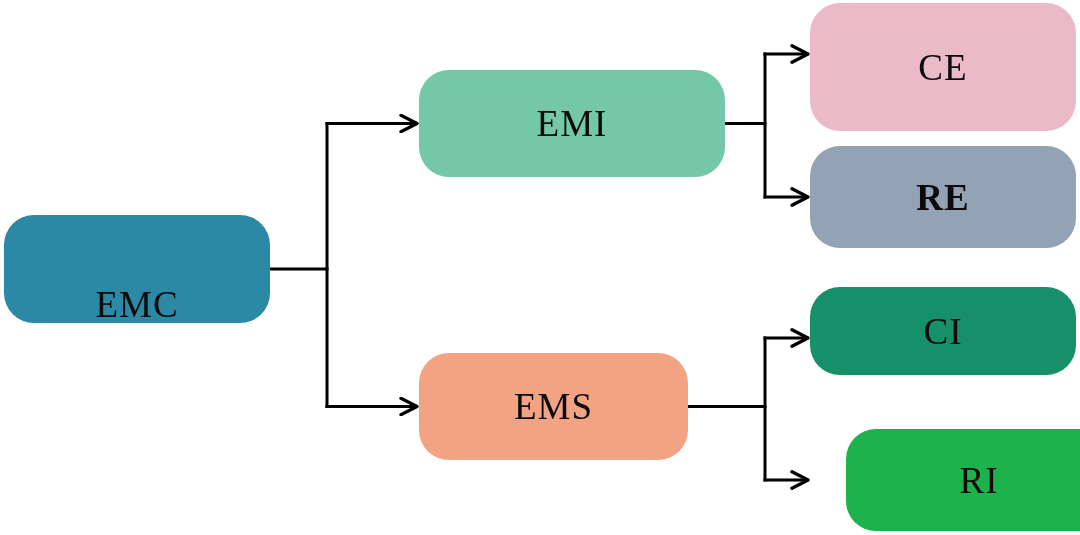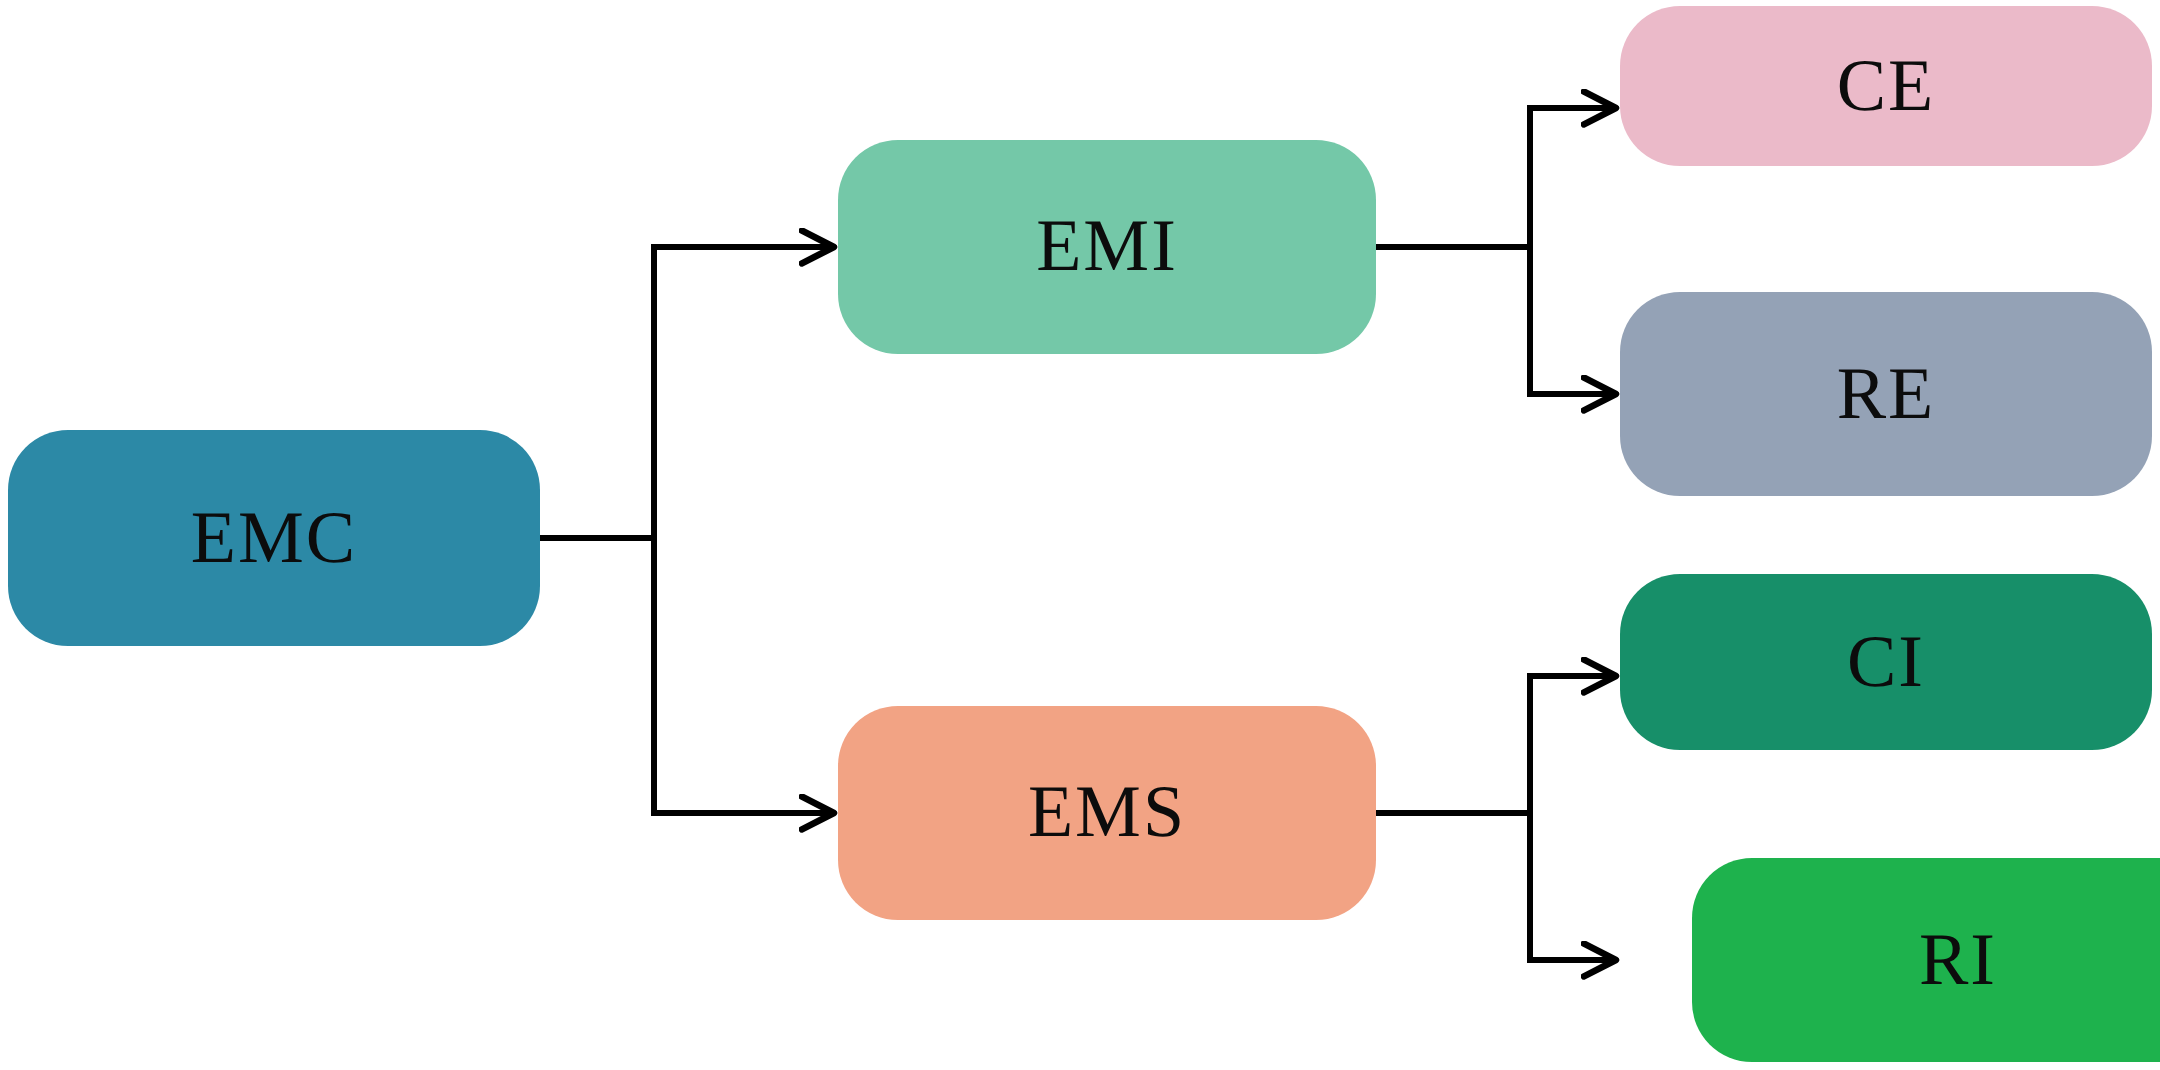--- a/index.html
+++ b/index.html
@@ -62,37 +62,37 @@
       <path d="M688,123.5 L765,123.5" class="edge" stroke="#000000"></path>
       <path d="M765,54 L765,197" class="edge" stroke="#000000"></path>
       <path d="M765,54 L807,54" class="edge" stroke="#000000" marker-end="url(#arrowhead)"></path>
       <path d="M765,197 L807,197" class="edge" stroke="#000000" marker-end="url(#arrowhead)"></path>
       <path d="M688,406.5 L765,406.5" class="edge" stroke="#000000"></path>
       <path d="M765,338 L765,480" class="edge" stroke="#000000"></path>
       <path d="M765,338 L807,338" class="edge" stroke="#000000" marker-end="url(#arrowhead)"></path>
       <path d="M765,480 L807,480" class="edge" stroke="#000000" marker-end="url(#arrowhead)"></path>
     </svg>
 
-  <div class="node" style="left: 4px; top: 215px; width: 266px; height: 108px; background: rgb(44, 137, 166);">
+  <div class="node" style="left: 4px; top: 215px; width: 266px; height: 108px; background: rgb(44, 137, 166); align-items: flex-end;">
     <span class="node-label">EMC</span>
   </div>
 
-  <div class="node" style="left: 419px; top: 70px; width: 269px; height: 107px; background: rgb(116, 200, 168);">
+  <div class="node" style="left: 419px; top: 70px; width: 306px; height: 107px; background: rgb(116, 200, 168);">
     <span class="node-label">EMI</span>
   </div>
 
   <div class="node" style="left: 419px; top: 353px; width: 269px; height: 107px; background: rgb(242, 163, 132);">
     <span class="node-label">EMS</span>
   </div>
 
-  <div class="node" style="left: 810px; top: 3px; width: 266px; height: 80px; background: rgb(235, 186, 201);">
+  <div class="node" style="left: 810px; top: 3px; width: 266px; height: 128px; background: rgb(235, 186, 201);">
     <span class="node-label">CE</span>
   </div>
 
-  <div class="node" style="left: 810px; top: 146px; width: 266px; height: 102px; background: rgb(148, 162, 182);">
+  <div class="node" style="left: 810px; top: 146px; width: 266px; height: 102px; background: rgb(148, 162, 182); font-weight: bold;">
     <span class="node-label">RE</span>
   </div>
 
   <div class="node" style="left: 810px; top: 287px; width: 266px; height: 88px; background: rgb(23, 143, 105);">
     <span class="node-label">CI</span>
   </div>
 
   <div class="node" style="left: 810px; top: 429px; width: 266px; height: 102px; background: rgb(30, 178, 77); margin-left: 36px;">
     <span class="node-label">RI</span>
   </div>

